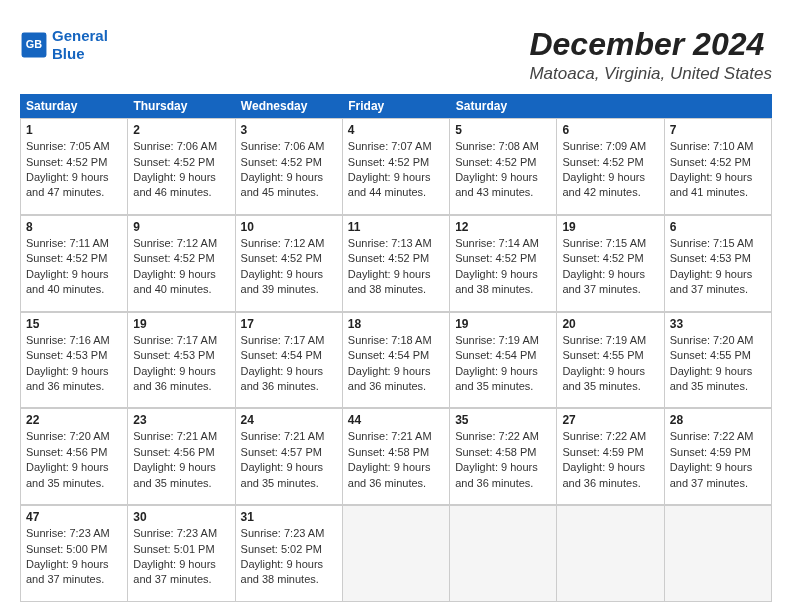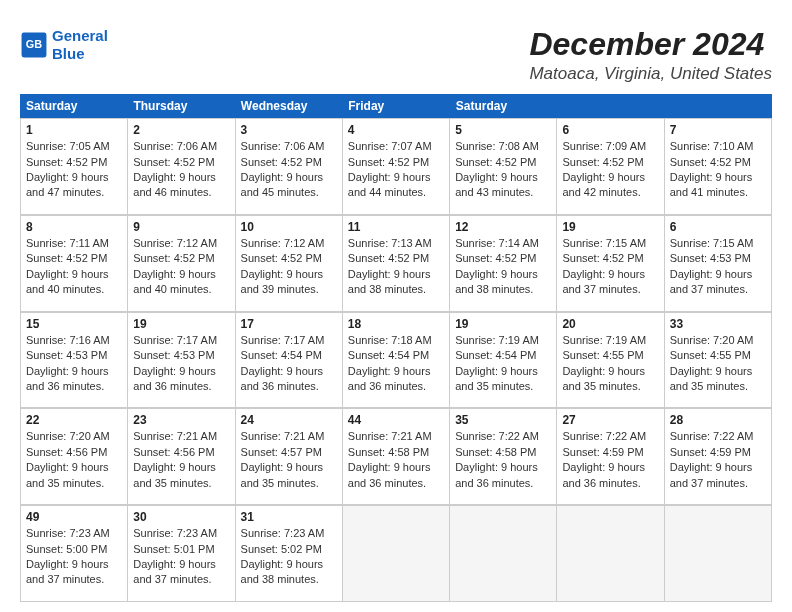--- a/index.html
+++ b/index.html
@@ -255,21 +255,21 @@
             <span class="day-num">27</span>
             <div class="info">Sunrise: 7:22 AM<br>Sunset: 4:59 PM<br>Daylight: 9 hours<br>and 36 minutes.</div>
           </div>
           <div class="cal-cell">
             <span class="day-num">28</span>
             <div class="info">Sunrise: 7:22 AM<br>Sunset: 4:59 PM<br>Daylight: 9 hours<br>and 37 minutes.</div>
           </div>
         </div>
         <div class="cal-row">
           <div class="cal-cell">
-            <span class="day-num">49</span>
+            <span class="day-num">47</span>
             <div class="info">Sunrise: 7:23 AM<br>Sunset: 5:00 PM<br>Daylight: 9 hours<br>and 37 minutes.</div>
           </div>
           <div class="cal-cell">
             <span class="day-num">30</span>
             <div class="info">Sunrise: 7:23 AM<br>Sunset: 5:01 PM<br>Daylight: 9 hours<br>and 37 minutes.</div>
           </div>
           <div class="cal-cell">
             <span class="day-num">31</span>
             <div class="info">Sunrise: 7:23 AM<br>Sunset: 5:02 PM<br>Daylight: 9 hours<br>and 38 minutes.</div>
           </div>

